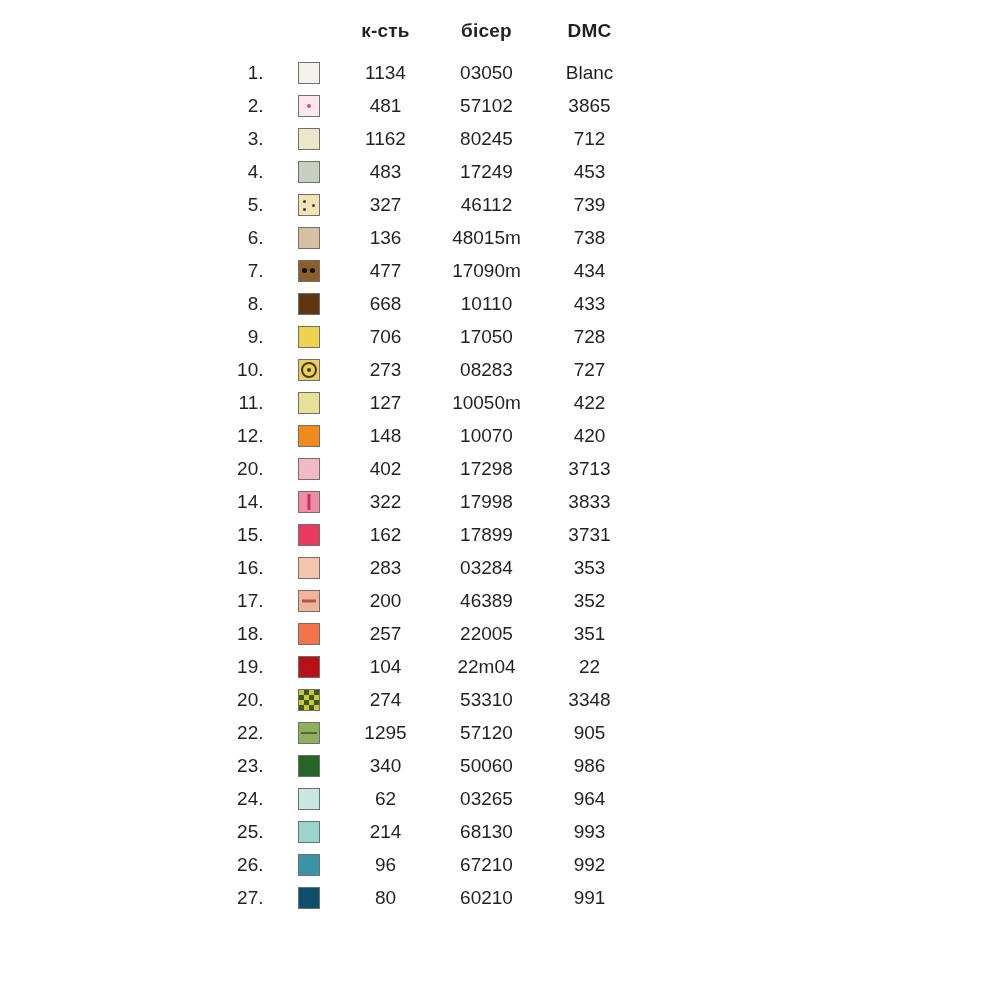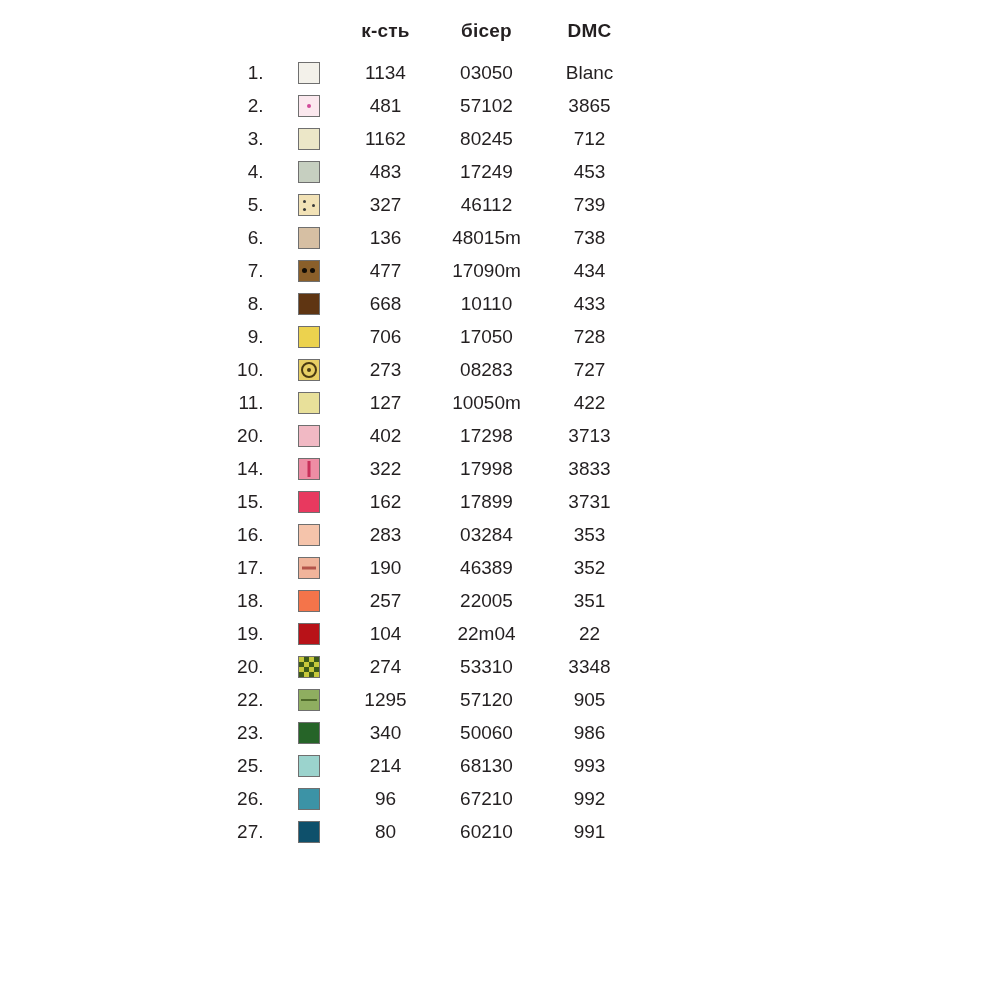--- a/index.html
+++ b/index.html
@@ -254,20 +254,27 @@
           <td>727</td>
         </tr>
         <tr>
           <td class="num">11.</td>
           <td class="swatch-cell"><span class="swatch" style="background: rgb(232, 224, 154);"></span></td>
           <td>127</td>
           <td>10050m</td>
           <td>422</td>
         </tr>
         <tr>
+          <td class="num">12.</td>
+          <td class="swatch-cell"><span class="swatch" style="background: rgb(240, 138, 28);"></span></td>
+          <td>148</td>
+          <td>10070</td>
+          <td>420</td>
+        </tr>
+        <tr>
           <td class="num">20.</td>
           <td class="swatch-cell"><span class="swatch" style="background: rgb(241, 185, 196);"></span></td>
           <td>402</td>
           <td>17298</td>
           <td>3713</td>
         </tr>
         <tr>
           <td class="num">14.</td>
           <td class="swatch-cell"><span class="swatch" style="background: rgb(238, 141, 164);"><span class="sym sym-vbar"></span></span></td>
           <td>322</td>
@@ -284,21 +291,21 @@
         <tr>
           <td class="num">16.</td>
           <td class="swatch-cell"><span class="swatch" style="background: rgb(245, 196, 171);"></span></td>
           <td>283</td>
           <td>03284</td>
           <td>353</td>
         </tr>
         <tr>
           <td class="num">17.</td>
           <td class="swatch-cell"><span class="swatch" style="background: rgb(240, 180, 155);"><span class="sym sym-hbar"></span></span></td>
-          <td>190</td>
+          <td>200</td>
           <td>46389</td>
           <td>352</td>
         </tr>
         <tr>
           <td class="num">18.</td>
           <td class="swatch-cell"><span class="swatch" style="background: rgb(244, 116, 74);"></span></td>
           <td>257</td>
           <td>22005</td>
           <td>351</td>
         </tr>
@@ -324,20 +331,27 @@
           <td>905</td>
         </tr>
         <tr>
           <td class="num">23.</td>
           <td class="swatch-cell"><span class="swatch" style="background: rgb(38, 100, 40);"></span></td>
           <td>340</td>
           <td>50060</td>
           <td>986</td>
         </tr>
         <tr>
+          <td class="num">24.</td>
+          <td class="swatch-cell"><span class="swatch" style="background: rgb(200, 230, 226);"></span></td>
+          <td>62</td>
+          <td>03265</td>
+          <td>964</td>
+        </tr>
+        <tr>
           <td class="num">25.</td>
           <td class="swatch-cell"><span class="swatch" style="background: rgb(155, 211, 205);"></span></td>
           <td>214</td>
           <td>68130</td>
           <td>993</td>
         </tr>
         <tr>
           <td class="num">26.</td>
           <td class="swatch-cell"><span class="swatch" style="background: rgb(60, 147, 166);"></span></td>
           <td>96</td>

